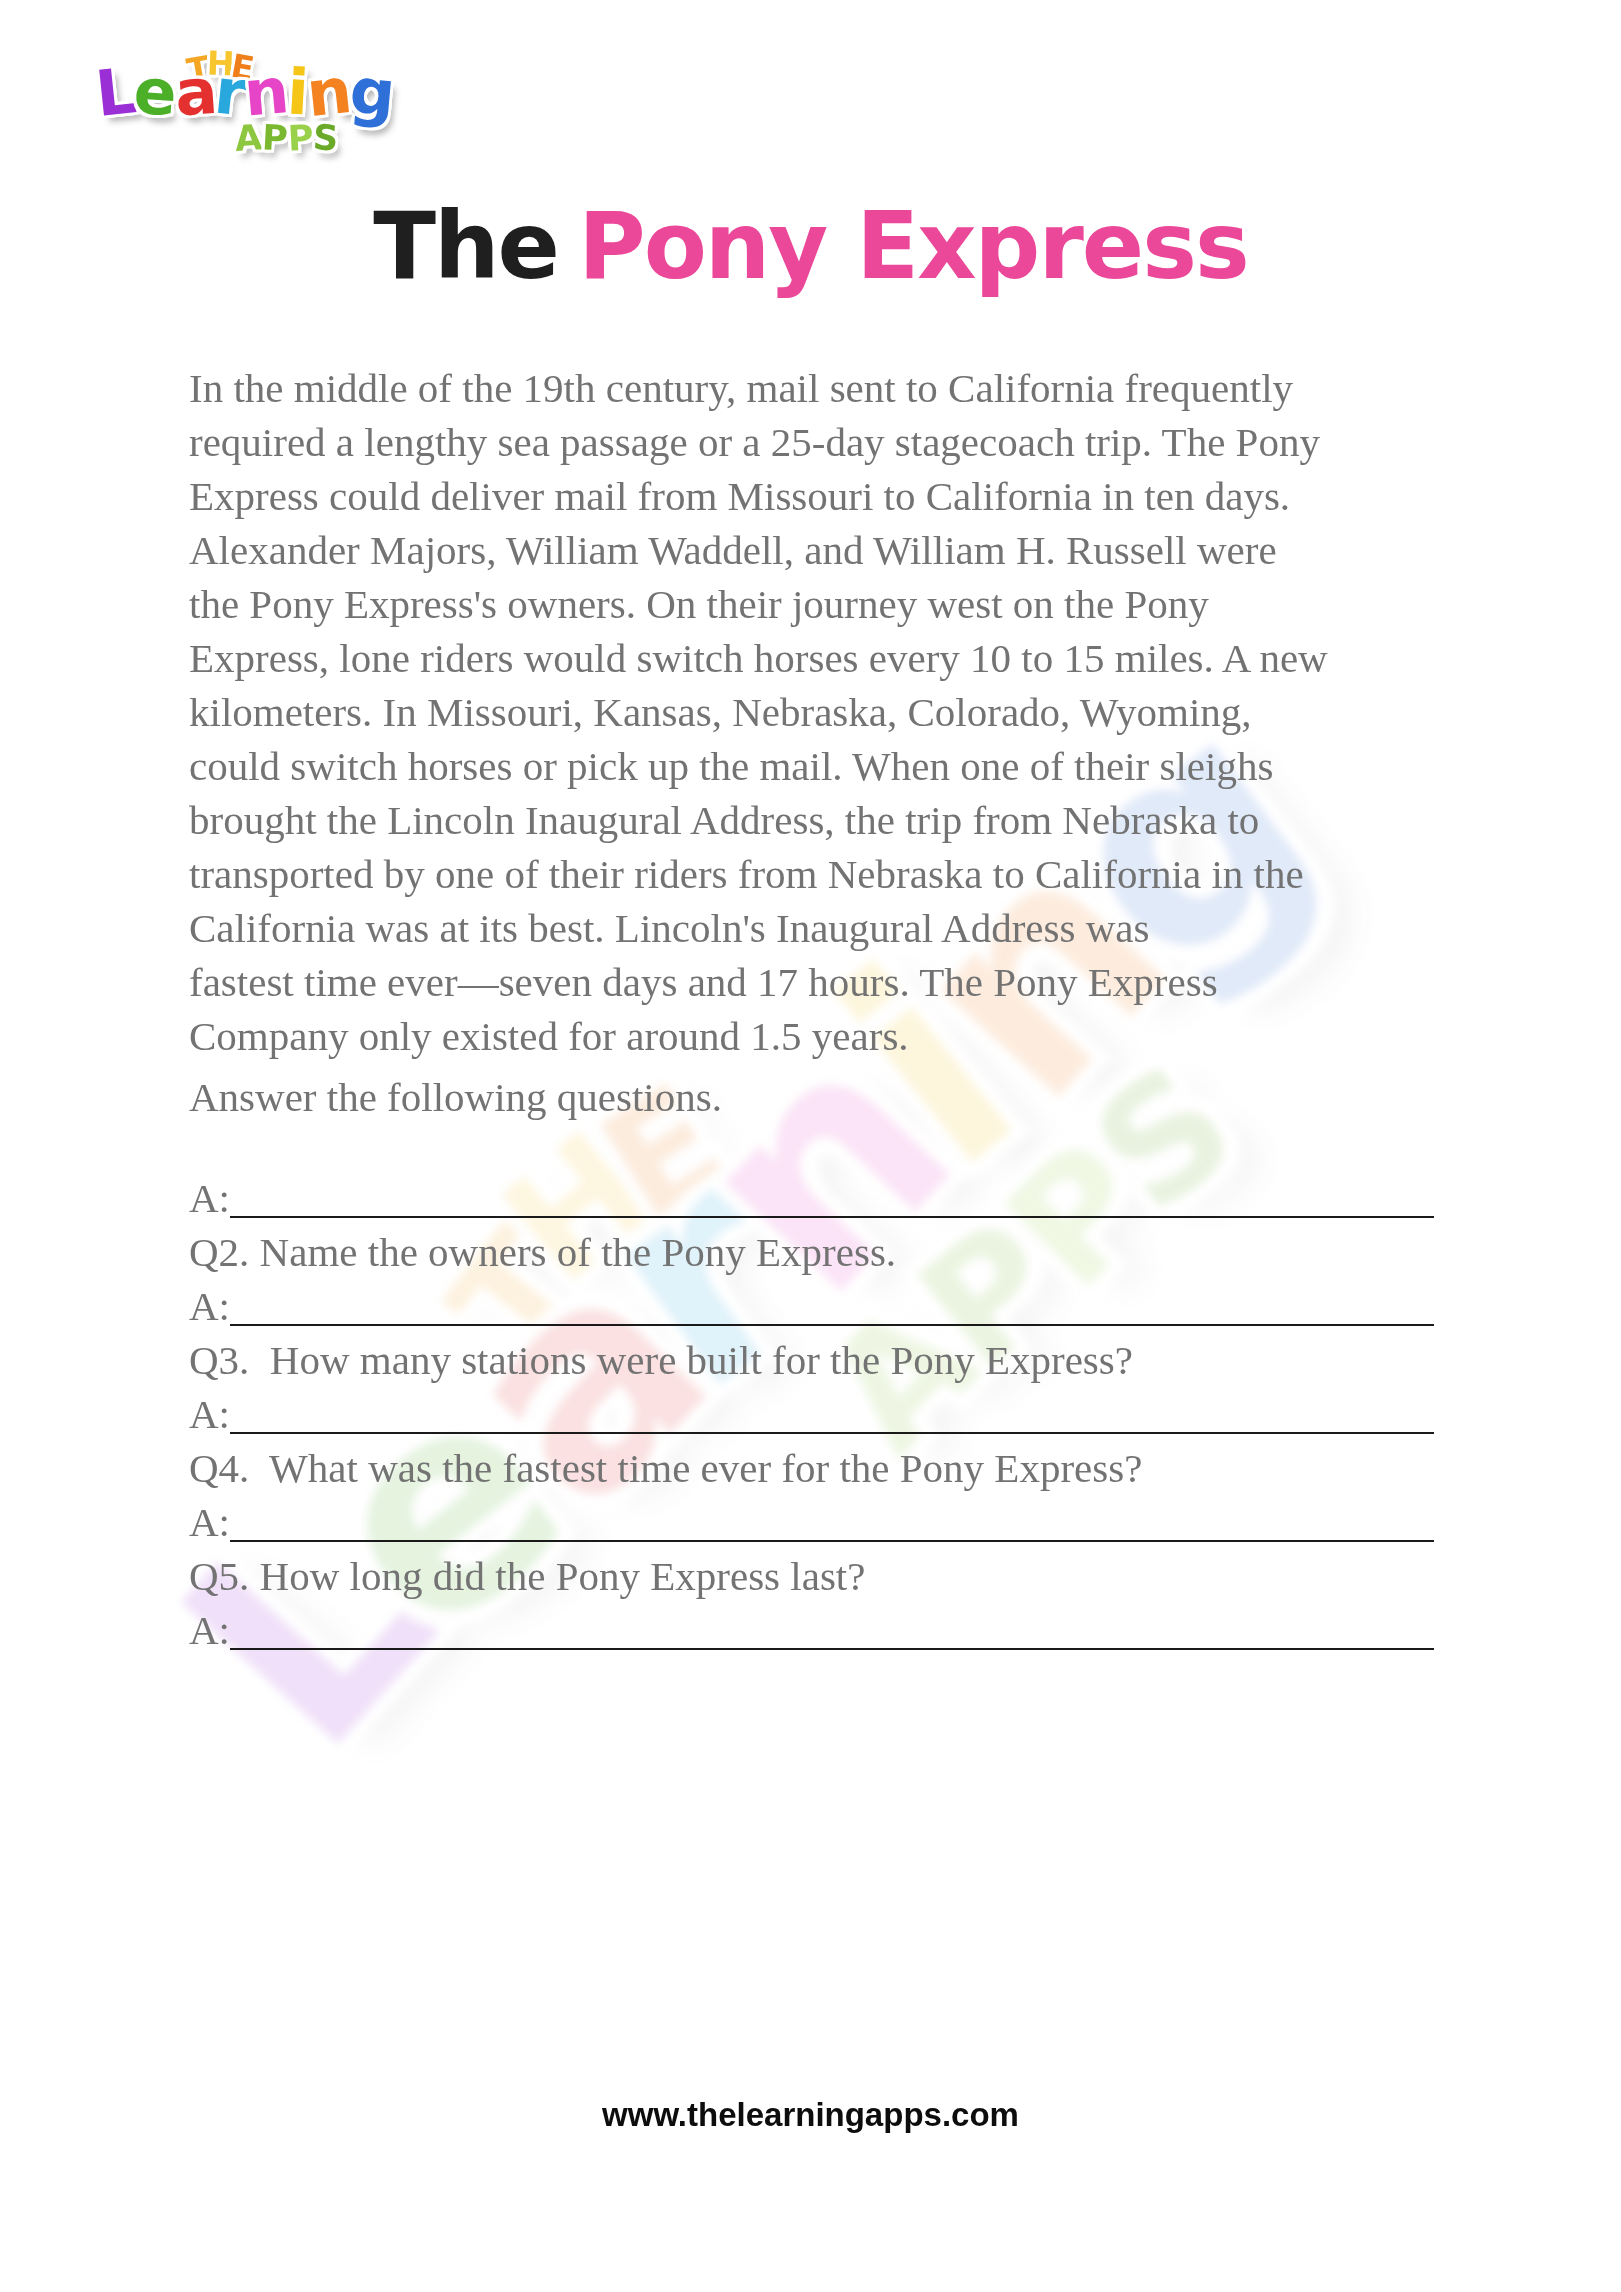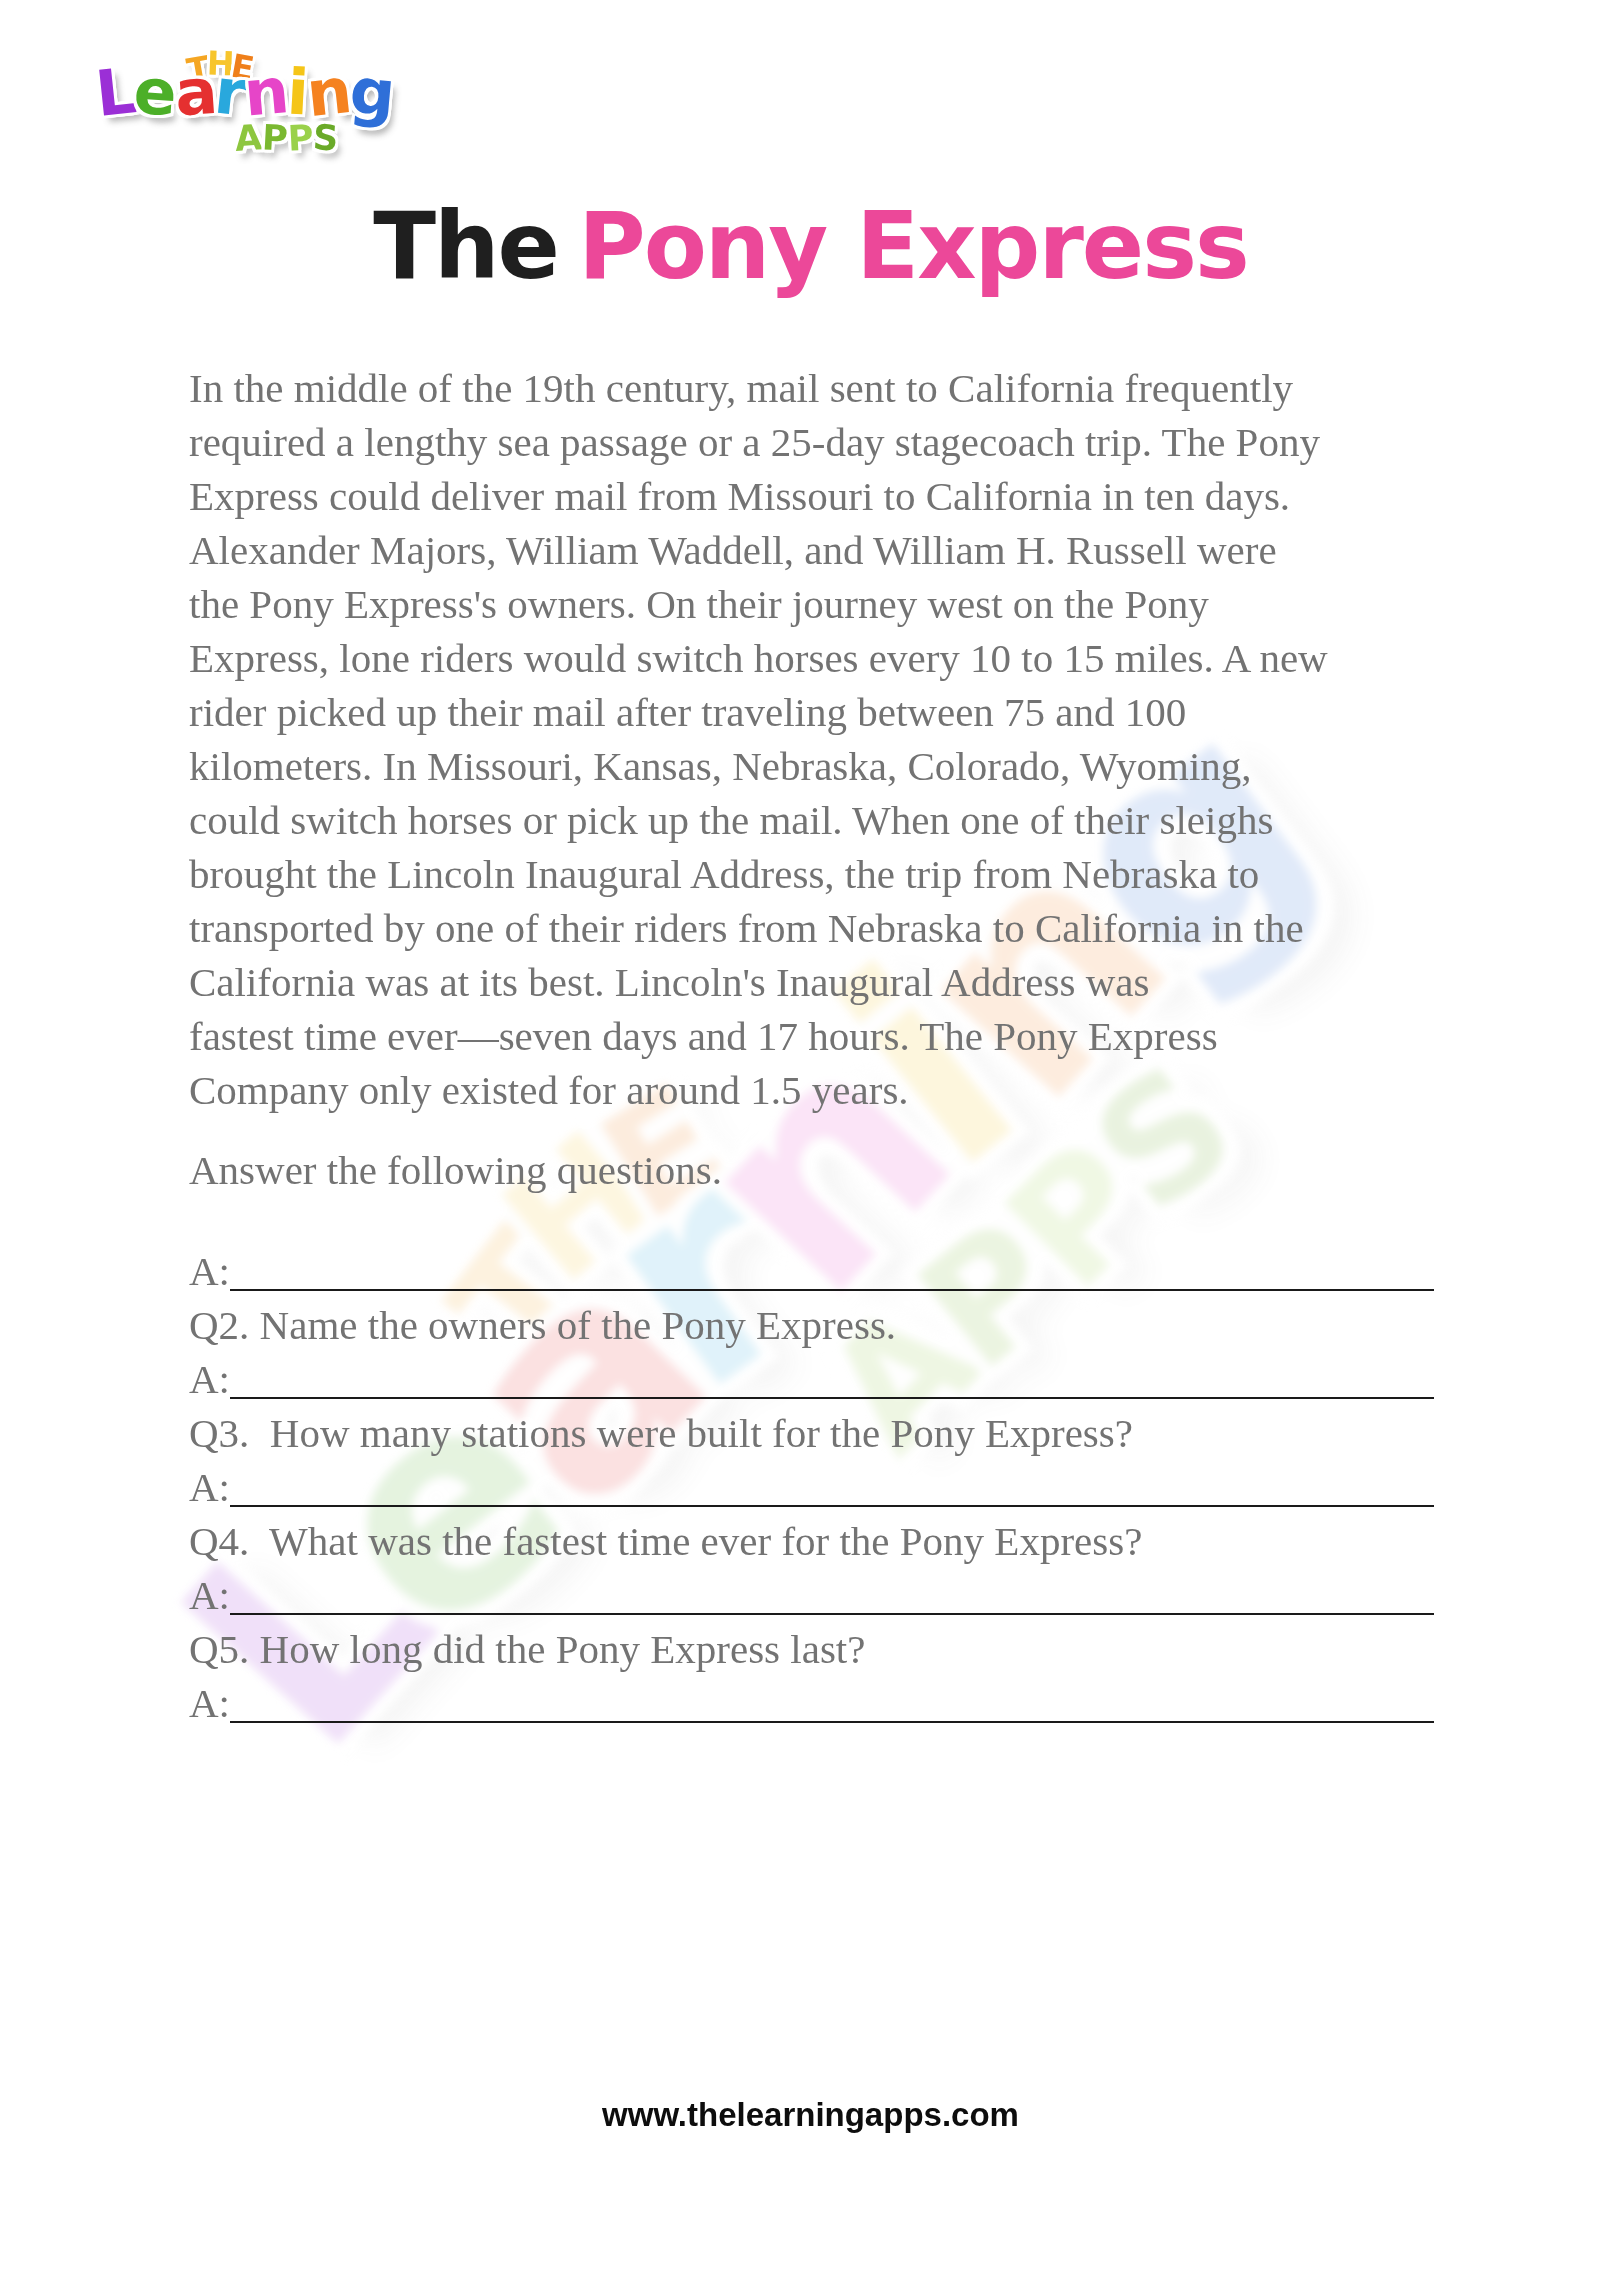--- a/index.html
+++ b/index.html
@@ -29,21 +29,21 @@
   
   .title{position:absolute;left:0;top:192px;width:100%;margin:0;text-align:center;
          font-family:"DejaVu Sans",sans-serif;font-weight:700;font-size:92px;
          letter-spacing:-2px;line-height:1.2;}
   .title .t1{color:#1f1f1f;margin-right:.22em;}
   .title .t2{color:#6e6e6e;}
 
   
   .content{position:absolute;left:189px;top:361px;width:1245px;color:#141414;}
   .pline{font-size:41px;line-height:54px;white-space:pre;}
-  .prompt{font-size:41px;line-height:54px;margin-top:26px;white-space:pre;}
+  .prompt{font-size:41px;line-height:54px;margin-top:7px;white-space:pre;}
   .qa{}
   .qa.first{margin-top:47px;}
   .qtext{font-size:41px;line-height:54px;white-space:pre;}
   .arow{display:flex;align-items:stretch;font-size:41px;line-height:54px;}
   .alabel{flex:0 0 auto;}
   .aline{flex:1 1 auto;border-bottom:2.9px solid #1a1a1a;margin-bottom:6.9px;cursor:text;}
 
   
   .footer{position:absolute;left:0;top:2096px;width:100%;text-align:center;
           font-family:"Liberation Sans",sans-serif;font-weight:700;font-size:33px;color:#0d0d0d;}
@@ -110,21 +110,20 @@
   </h1>
 
   <main class="content" style="color: #737373;">
     <div class="passage">
         <div class="pline">In the middle of the 19th century, mail sent to California frequently</div>
         <div class="pline">required a lengthy sea passage or a 25-day stagecoach trip. The Pony</div>
         <div class="pline">Express could deliver mail from Missouri to California in ten days.</div>
         <div class="pline">Alexander Majors, William Waddell, and William H. Russell were</div>
         <div class="pline">the Pony Express's owners. On their journey west on the Pony</div>
         <div class="pline">Express, lone riders would switch horses every 10 to 15 miles. A new</div>
-        <div class="pline">rider picked up their mail after traveling between 75 and 100</div>
         <div class="pline">kilometers. In Missouri, Kansas, Nebraska, Colorado, Wyoming,</div>
         <div class="pline">could switch horses or pick up the mail. When one of their sleighs</div>
         <div class="pline">brought the Lincoln Inaugural Address, the trip from Nebraska to</div>
         <div class="pline">transported by one of their riders from Nebraska to California in the</div>
         <div class="pline">California was at its best. Lincoln's Inaugural Address was</div>
         <div class="pline">fastest time ever—seven days and 17 hours. The Pony Express</div>
         <div class="pline">Company only existed for around 1.5 years.</div>
       </div>
     <div class="prompt">Answer the following questions.</div>
     <div class="questions">

